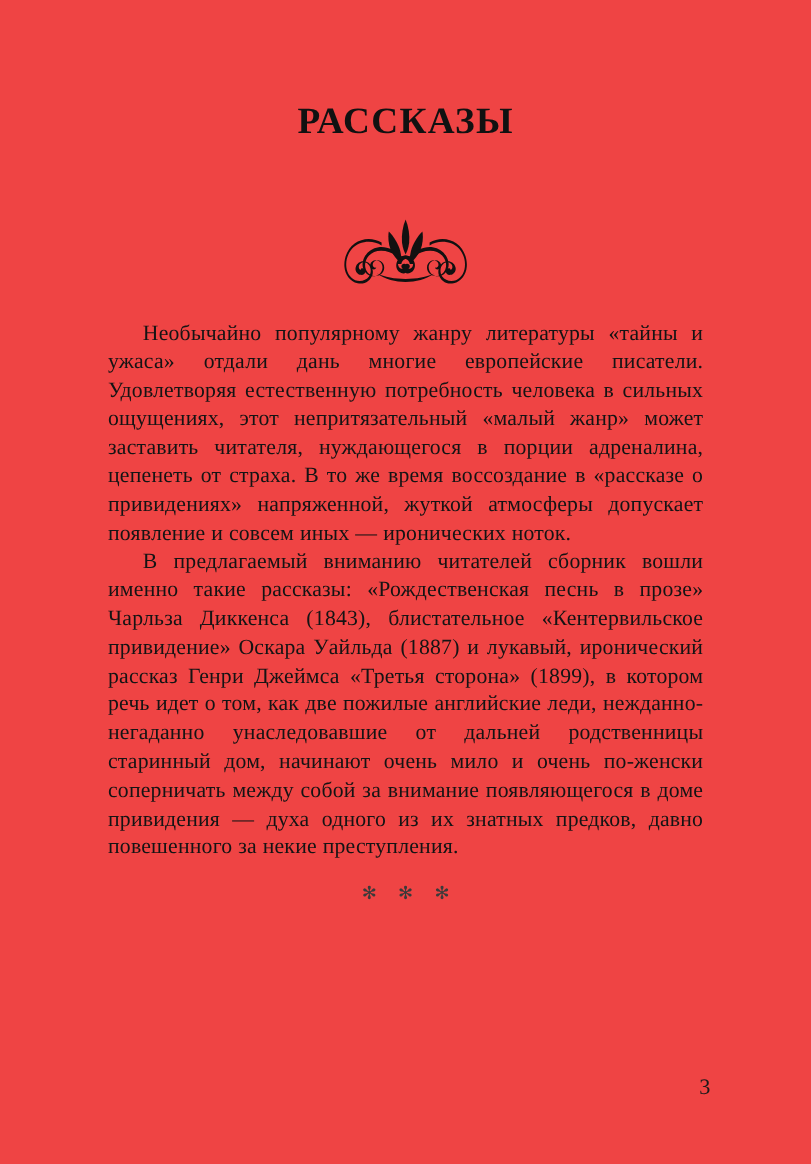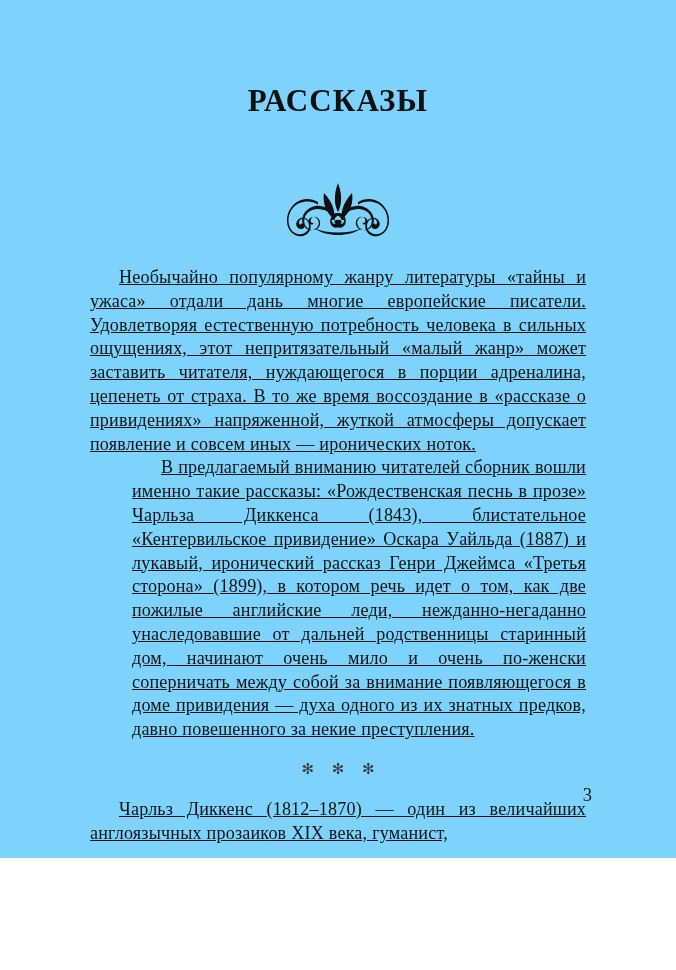--- a/index.html
+++ b/index.html
@@ -12,22 +12,22 @@
     height: 970px;
     overflow: hidden;
     font-family: "Liberation Serif", "DejaVu Serif", serif;
     color: #151515;
     -webkit-font-smoothing: antialiased;
   }
 
   .page {
     position: relative;
     width: 676px;
-    height: 858px;
-    background: #7dd3fc;
+    height: 970px;
+    background: #ef4444;
     box-sizing: border-box;
   }
 
   
   .title-block {
     position: absolute;
     left: 0;
     top: 82px;
     width: 676px;
     text-align: center;
@@ -68,23 +68,22 @@
   p.para {
     margin: 0;
     text-indent: 29px;
     text-align: justify;
     font-size: 18.1px;
     line-height: 23.8px;
     letter-spacing: 0.01em;
     word-spacing: 0.01em;
     color: #141414;
     hyphens: manual;
-    text-decoration: underline;
   }
-  p.para + p.para { margin-top: 0; margin-left: 42px; }
+  p.para + p.para { margin-top: 0; }
 
   
   .sep {
     margin: 0;
     padding: 0;
     text-align: center;
     font-size: 15px;
     line-height: 23.8px;
     letter-spacing: 7px;
     text-indent: 7px;
@@ -139,18 +138,17 @@
   </div>
 
   <div class="body-col">
 
     <p class="para">Необычайно популярному жанру литературы «тайны и ужаса» отдали дань многие европейские писатели. Удовлетворяя естественную потребность человека в сильных ощущениях, этот непритязательный «малый жанр» может заставить читателя, нуждающегося в порции адреналина, цепенеть от страха. В то же время воссоздание в «рассказе о привидениях» напряженной, жуткой атмосферы допускает появление и совсем иных — иронических ноток.</p>
 
     <p class="para">В предлагаемый вниманию читателей сборник вошли именно такие рассказы: «Рождественская песнь в прозе» Чарльза Диккенса (1843), блистательное «Кентервильское привидение» Оскара Уайльда (1887) и лукавый, иронический рассказ Генри Джеймса «Третья сторона» (1899), в котором речь идет о том, как две пожилые английские леди, нежданно-негаданно унаследовавшие от дальней родственницы старинный дом, начинают очень мило и очень по-женски соперничать между собой за внимание появляющегося в доме привидения — духа одного из их знатных предков, давно повешенного за некие преступления.</p>
 
     <div class="sep">✻ ✻ ✻</div>
 
-    <p class="para">Чарльз Диккенс (1812–1870) — один из величайших англоязычных прозаиков XIX века, гуманист,</p>
   </div>
 
   <div class="folio">3</div>
 
 </div>
 
 </body></html>

